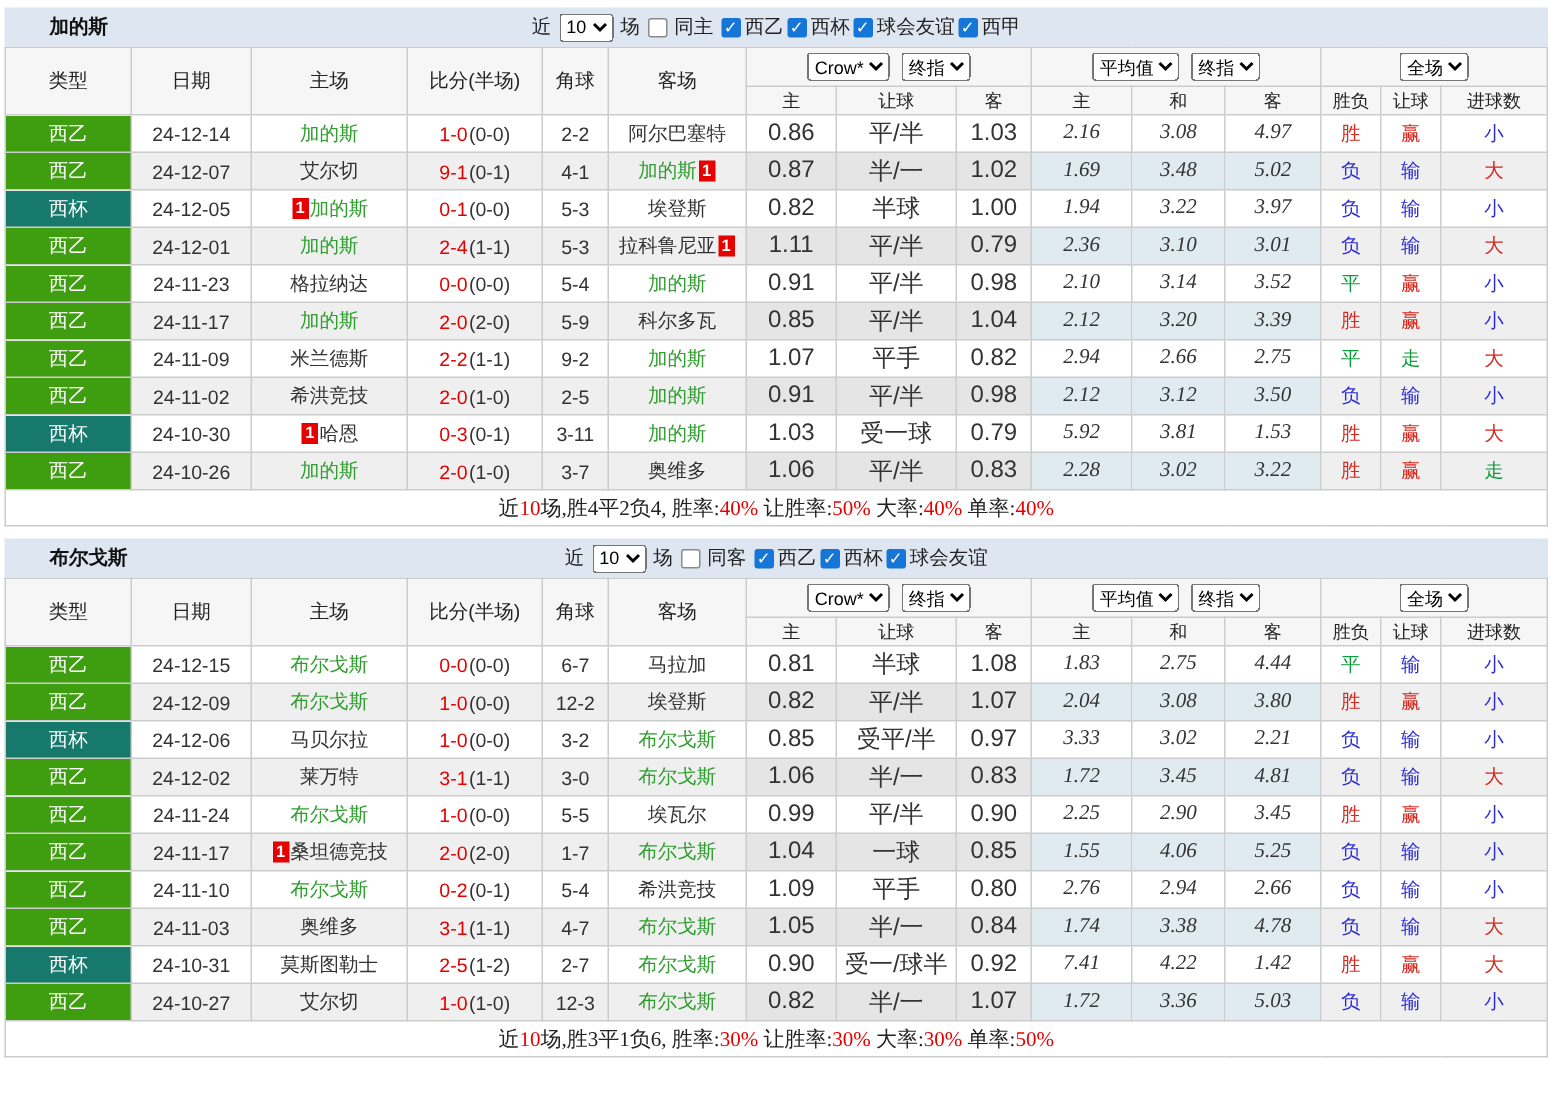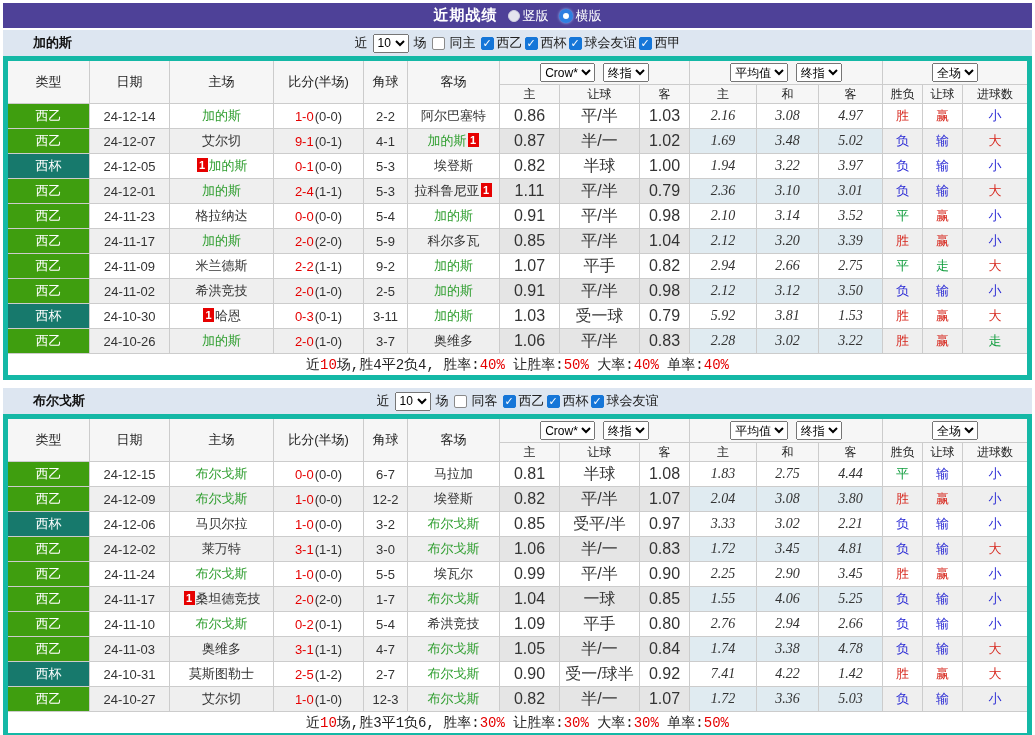--- a/index.html
+++ b/index.html
@@ -44,21 +44,21 @@
   .checkbox.checked { background:#1576d8; border-color:#1576d8; }
   .checkbox.checked::after {
     content:"\2713"; position:absolute; left:1px; top:-1px;
     color:#fff; font-size:11px; font-weight:bold;
   }
   select.sel { font-size:12px; height:19px; margin:0 2px; }
 
   
   table.grid {
     width:1029px; border-collapse:collapse; table-layout:fixed;
-    text-align:center; font-size:13px; border:5px solid #14b8a6;
+    text-align:center; font-size:13px; border:1px solid #14b8a6;
   }
   table.grid th, table.grid td {
     border:1px solid #ccc; padding:0; overflow:hidden; white-space:nowrap;
   }
   thead th { background:#f6f6f6; font-weight:normal; color:#222; }
   tr.group-row th { height:26px; }
   tr.sub-row th { height:19px; font-size:12px; }
   tbody td { height:25px; }
 
   tr.odd  td { background:#fff; }
@@ -80,43 +80,32 @@
     display:inline-block; background:#e60000; color:#fff;
     font-size:11px; font-weight:bold; width:11px; height:14px; line-height:14px;
     text-align:center; margin:0 1px; vertical-align:1px;
   }
   td.res-red   { color:var(--red); }
   td.res-blue  { color:var(--blue); }
   td.res-green { color:var(--green); }
 
   tr.summary td {
     height:24px; background:#fff; font-size:14px;
-    font-family:Liberation Mono, monospace;
+    font-family:Liberation Serif, serif;
     margin-top:42px;
   }
   tr.summary .r { color:#e50000; }
   tr.summary .k { color:#222; }
   .gap { height:6px; }
 </style>
 </head>
 <body>
 
 <div class="wrap">
 
-  <div class="topbar">
-    <span class="title">近期战绩</span>
-    <label class="radio-label">
-      <span class="radio"></span>
-      <span>竖版</span>
-    </label>
-    <label class="radio-label">
-      <span class="radio selected"></span>
-      <span>横版</span>
-    </label>
-  </div>
 
   <div class="strip">
     <span class="team-name">加的斯</span>
     <div class="controls">
       <span>近</span>
       <select class="sel"><option>10</option></select>
       <span>场</span>
       <span class="checkbox"></span>
       <span>同主</span>
       <span class="leagues">

